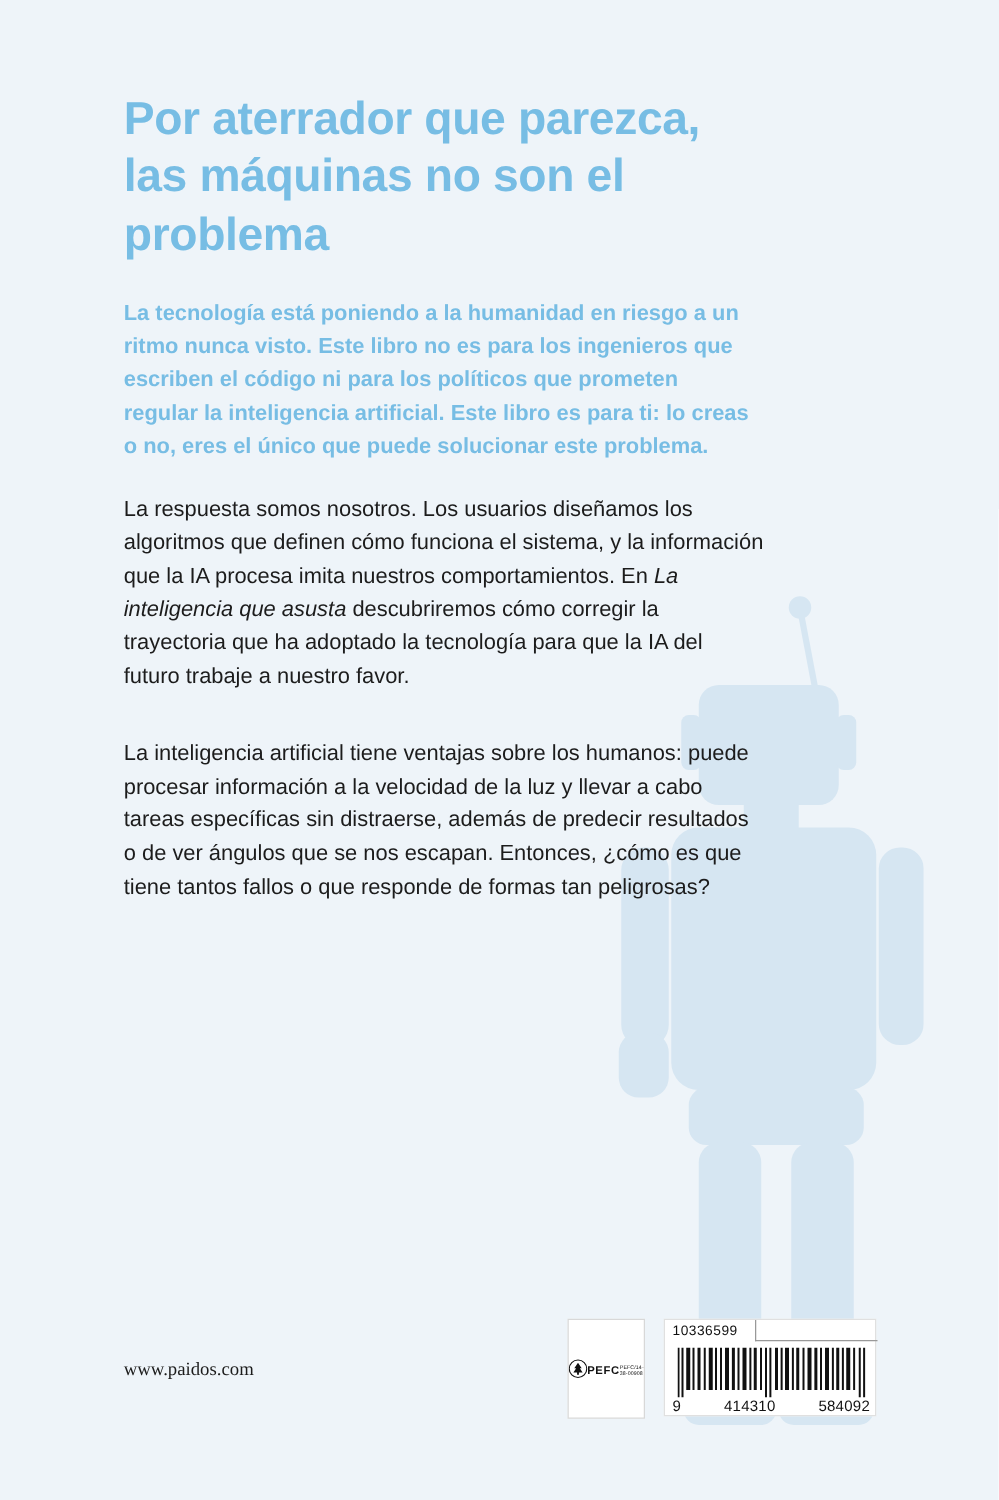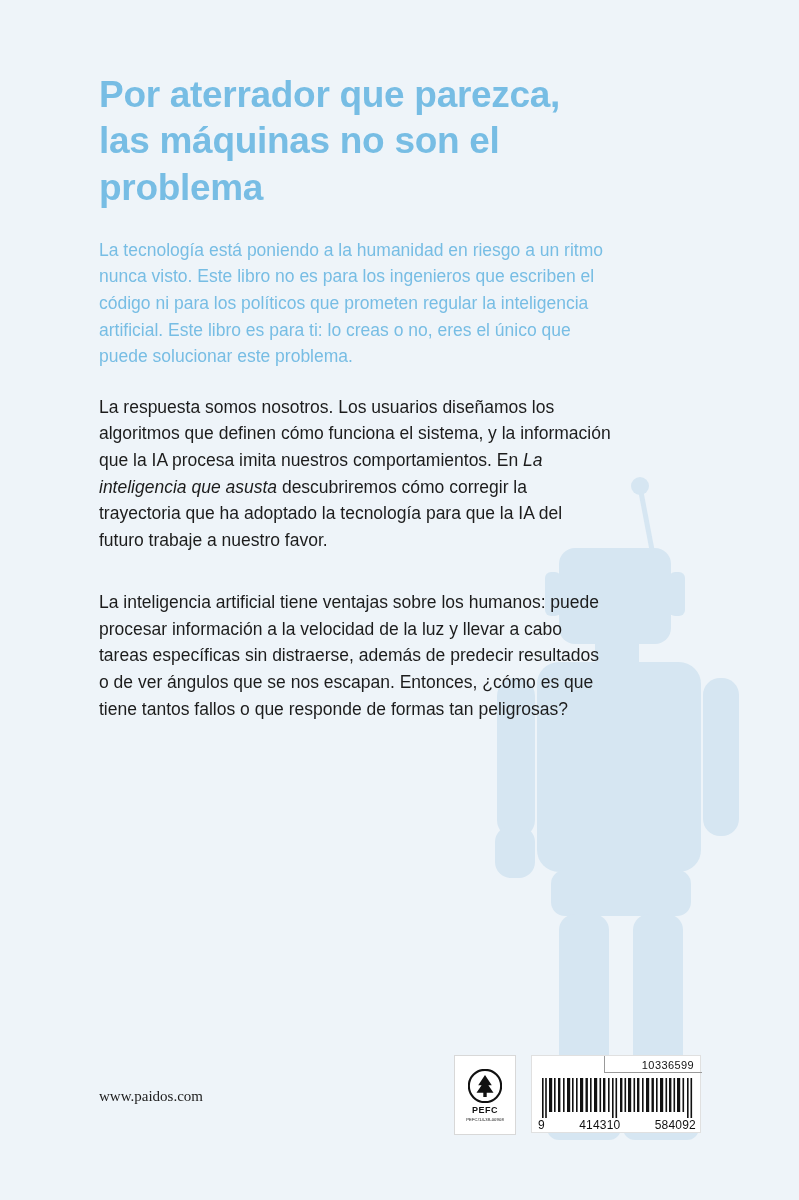--- a/index.html
+++ b/index.html
@@ -45,20 +45,21 @@
     margin: 0;
     padding-top: 72px;
   }
 
   .lede {
     color: #77bde4;
     font-size: 17.5px;
     line-height: 1.52;
     margin: 26px 0 0 0;
     max-width: 505px;
+    font-weight: bold;
   }
 
   .body-par {
     color: #1c1c1c;
     font-size: 17.5px;
     line-height: 1.52;
     margin: 24px 0 0 0;
     max-width: 512px;
   }
   .body-par.first {
@@ -93,21 +94,20 @@
   
   .pefc {
     position: absolute;
     left: 454px;
     top: 1055px;
     width: 60px;
     height: 78px;
     background: #ffffff;
     border: 1px solid #d8d8d8;
     display: flex;
-    flex-direction: column;
     align-items: center;
     justify-content: center;
   }
   .pefc-mark {
     width: 34px;
     height: 34px;
   }
   .pefc-text {
     font-family: "Liberation Sans", sans-serif;
     font-size: 9px;
@@ -130,21 +130,21 @@
     left: 531px;
     top: 1055px;
     width: 170px;
     height: 78px;
     background: #ffffff;
     border: 1px solid #e0e0e0;
     box-sizing: border-box;
     padding: 4px 6px 2px 6px;
   }
   .barcode-top {
-    text-align: right;
+    text-align: left;
     font-family: "Liberation Sans", sans-serif;
     font-size: 11px;
     color: #111;
     letter-spacing: 0.4px;
     line-height: 1;
     border-bottom: 0;
     margin-bottom: 2px;
   }
   .barcode-topline {
     position: absolute;

